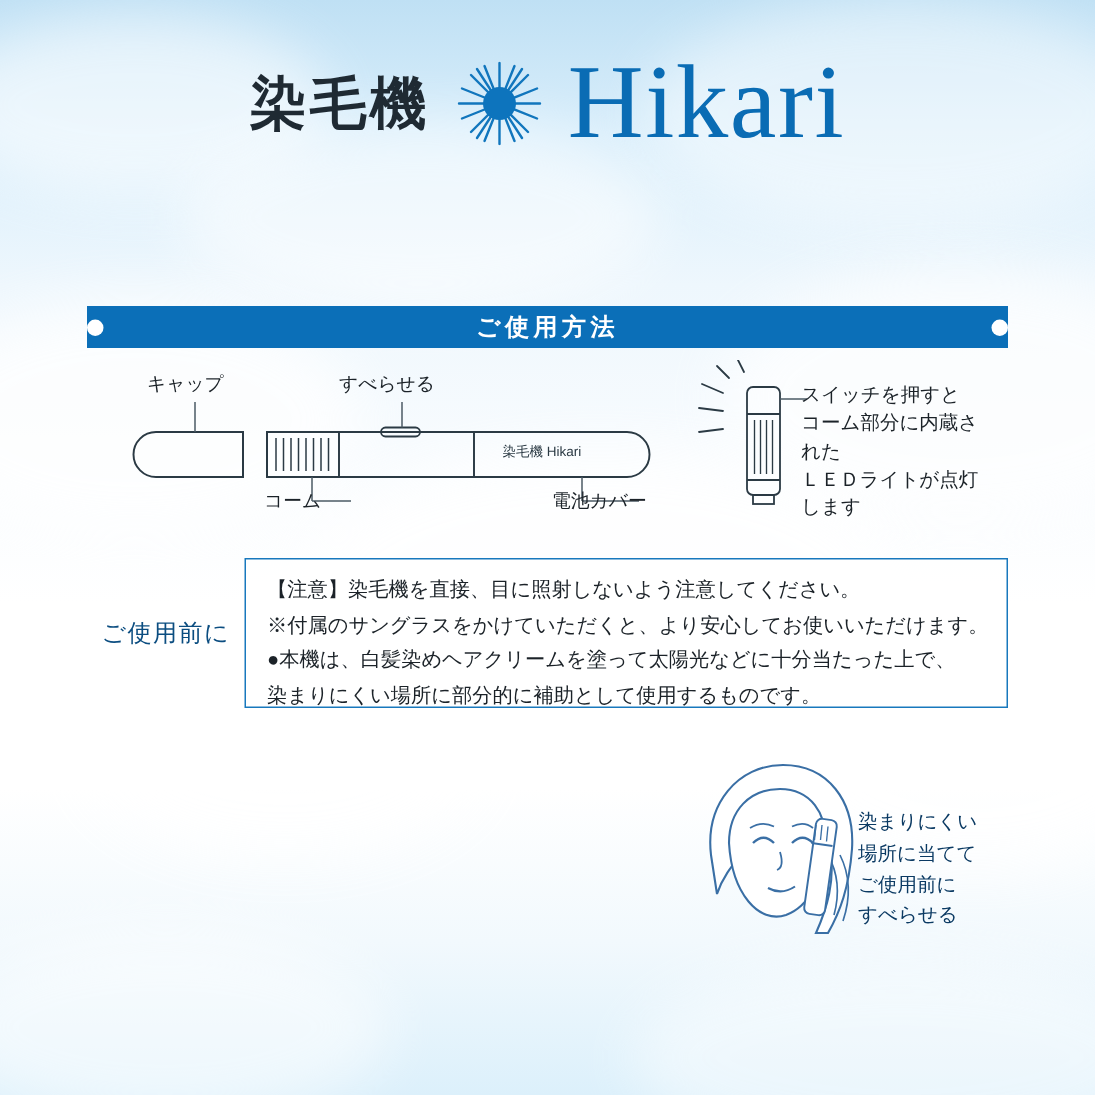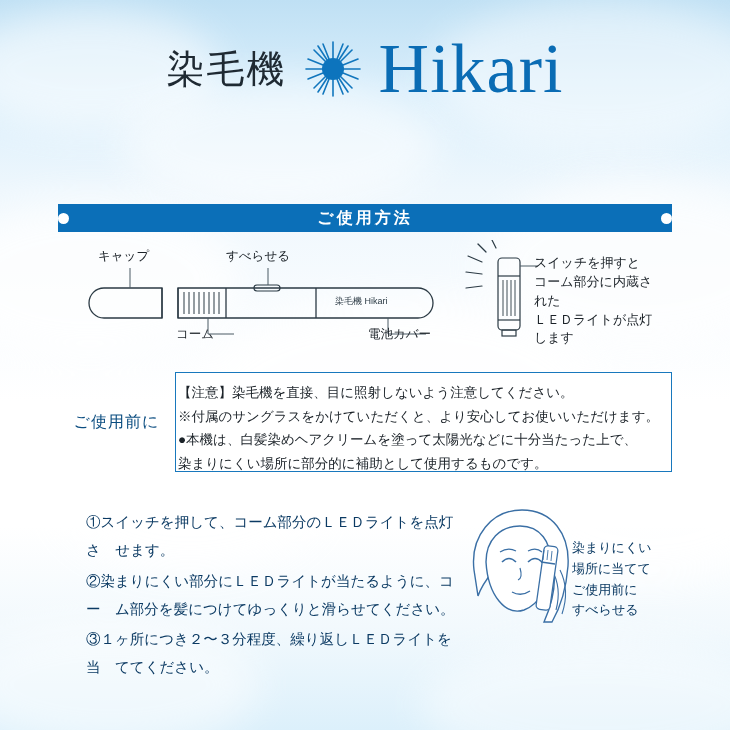--- a/index.html
+++ b/index.html
@@ -54,21 +54,21 @@
     position: absolute;
     left: 0; right: 0;
     top: 34px;
     display: flex;
     align-items: center;
     justify-content: center;
     gap: 18px;
   }
   .title-jp {
     font-size: 38px;
-    font-weight: normal;
+    font-weight: bold;
     color: #1f2a33;
     letter-spacing: 2px;
   }
   .sun-mark {
     width: 56px;
     height: 56px;
     position: relative;
   }
   .sun-mark svg { display: block; }
   .title-en {
@@ -145,21 +145,21 @@
     display: flex;
     align-items: center;
     justify-content: center;
     font-size: 16px;
     color: #0b4d80;
     letter-spacing: 1px;
   }
   .caution-box {
     flex: 1;
     border: 1.4px solid #1878bd;
-    padding: 8px 12px 8px 2px;
+    padding: 8px 12px 8px 14px;
     font-size: 13.5px;
     line-height: 1.75;
     color: #1b2228;
     background: rgba(255,255,255,0.55);
     box-sizing: border-box;
   }
 
   
   .steps {
     position: absolute;
@@ -334,25 +334,20 @@
     <div class="caution">
       <div class="caution-label">ご使用前に</div>
       <div class="caution-box">
         <div class="nowrap">【注意】染毛機を直接、目に照射しないよう注意してください。</div>
         <div class="nowrap">※付属のサングラスをかけていただくと、より安心してお使いいただけます。</div>
         <div class="nowrap">●本機は、白髪染めヘアクリームを塗って太陽光などに十分当たった上で、</div>
         <div class="nowrap">染まりにくい場所に部分的に補助として使用するものです。</div>
       </div>
     </div>
 
-    <div class="steps">
-      <div class="step">①スイッチを押して、コーム部分のＬＥＤライトを点灯さ　せます。</div>
-      <div class="step">②染まりにくい部分にＬＥＤライトが当たるように、コー　ム部分を髪につけてゆっくりと滑らせてください。</div>
-      <div class="step">③１ヶ所につき２〜３分程度、繰り返しＬＥＤライトを当　ててください。</div>
-    </div>
 
     <div class="illus">
       <svg width="140" height="140" viewBox="0 0 140 140">
 
         <path d="M26,70 C22,36 44,10 74,10 C104,10 122,34 120,66 C118,92 112,108 104,122 L96,122 C104,104 108,88 106,70 C92,74 70,70 56,56 C48,70 36,78 30,96 Z" fill="#ffffff" stroke="#3a6fa5" stroke-width="1.4"></path>
 
         <path d="M38,62 C38,40 52,26 72,26 C92,26 104,42 102,64 C100,86 92,104 76,110 C58,116 40,96 38,62 Z" fill="#ffffff" stroke="#3a6fa5" stroke-width="1.4"></path>
 
         <path d="M54,62 q7,-7 14,0" fill="none" stroke="#3a6fa5" stroke-width="1.6"></path>
         <path d="M80,62 q7,-7 14,0" fill="none" stroke="#3a6fa5" stroke-width="1.6"></path>

